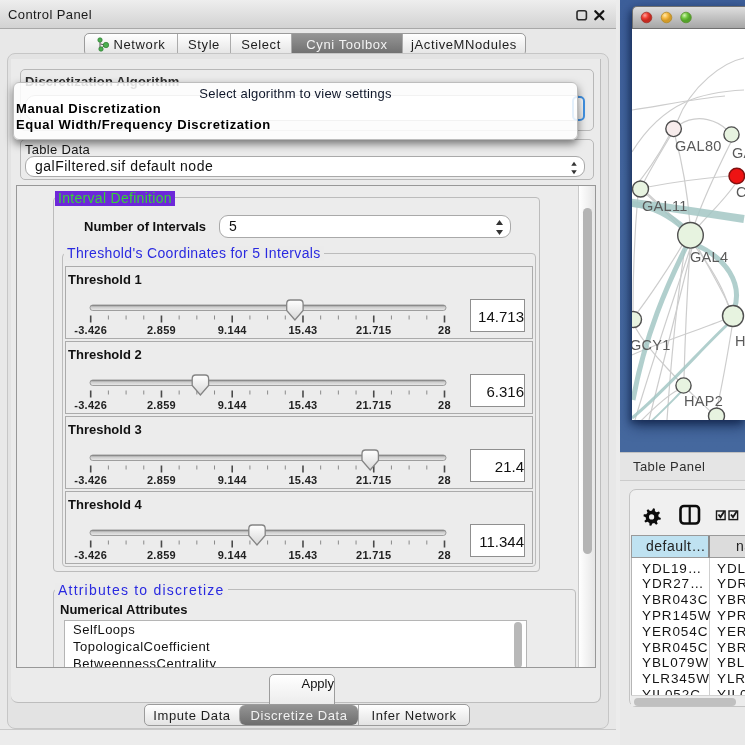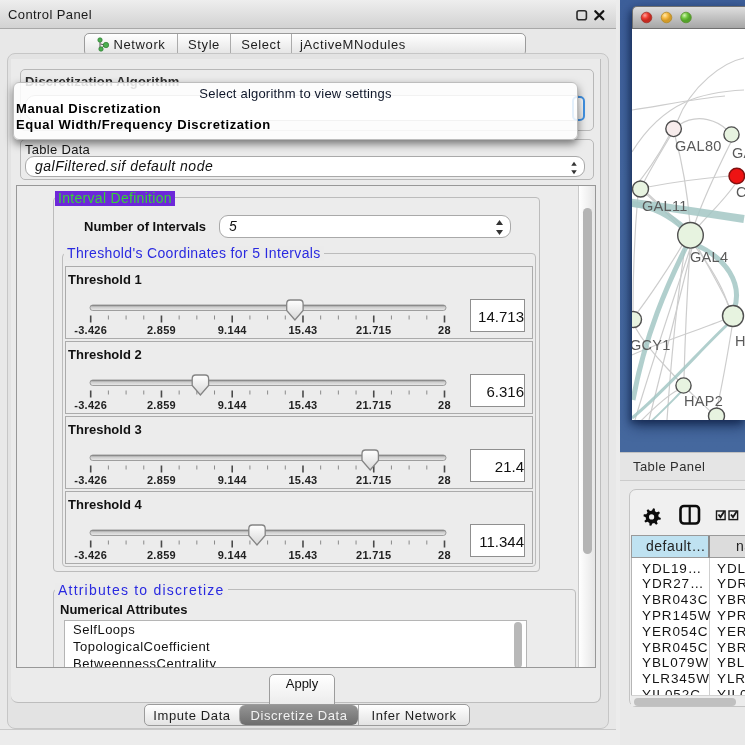--- a/index.html
+++ b/index.html
@@ -2,21 +2,21 @@
 <html><head>
 <meta charset="utf-8">
 <style>
   html,body{margin:0;padding:0;}
   body{width:745px;height:745px;position:relative;overflow:hidden;
        background:#ececec;font-family:"Liberation Sans",sans-serif;
        -webkit-font-smoothing:antialiased;}
   .abs{position:absolute;}
   .grouplab{position:absolute;font-size:14px;letter-spacing:0.3px;line-height:15px;padding:0 3px;background:#ebebeb;white-space:nowrap;}
   .combo{position:absolute;background:#fff;border:1px solid #a9a9a9;border-radius:9px;
-         font-size:14px;letter-spacing:0.5px;color:#111;box-shadow:inset 0 1px 0 #fff;font-style:italic;}
+         font-size:14px;letter-spacing:0.5px;color:#111;box-shadow:inset 0 1px 0 #fff;}
   .seg{display:flex;position:absolute;border:1px solid #9b9b9b;border-radius:5px;
        background:linear-gradient(#ffffff,#e3e3e3);font-size:13px;letter-spacing:0.6px;color:#1d1d1d;overflow:hidden;}
   .seg>div{display:flex;align-items:center;justify-content:center;border-left:1px solid #ababab;}
   .seg>div:first-child{border-left:none;}
   .seg>div.sel{background:linear-gradient(#959595,#6e6e6e);color:#f2f2f2;}
   .tbox{position:absolute;border:1px solid #ababab;background:#ececec;}
   .tlab{position:absolute;font-weight:bold;font-size:13px;color:#111;}
   .vbox{position:absolute;width:53px;height:31px;background:#fff;border:1px solid #8f8f8f;
         font-size:15px;color:#111;text-align:right;line-height:33px;padding-right:0;}
   .row{position:absolute;font-size:13.5px;letter-spacing:0.9px;color:#151515;white-space:nowrap;}
@@ -183,20 +183,21 @@
   <div style="width:92px;">
     <svg width="13" height="15" viewBox="0 0 13 15" style="margin-right:4px;">
       <path d="M3,3 L3,12 M3.5,7 L8,8 M3.5,12 L8,8" stroke="#555" stroke-width="1" fill="none"></path>
       <circle cx="3" cy="3" r="2.2" fill="#4caf50" stroke="#2e7d32" stroke-width="0.7"></circle>
       <circle cx="9" cy="8" r="2.7" fill="#4caf50" stroke="#2e7d32" stroke-width="0.7"></circle>
       <circle cx="4" cy="12" r="2.2" fill="#4caf50" stroke="#2e7d32" stroke-width="0.7"></circle>
     </svg>
     Network</div>
   <div style="width:52px;text-align:center;">Style</div>
   <div style="width:60px;">Select</div>
+  <div class="sel" style="width:110px;">Cyni Toolbox</div>
   <div style="width:122px;">jActiveMNodules</div>
 </div>
 
 <div class="abs" style="left:7px;top:53px;width:602px;height:676px;background:#e3e3e3;border:1px solid #c6c6c6;border-radius:8px;box-sizing:border-box;"></div>
 <div class="abs" style="left:11px;top:59px;width:590px;height:644px;background:#ebebeb;border-right:1px solid #bdbdbd;border-bottom:1px solid #bdbdbd;border-radius:0 0 7px 7px;box-sizing:border-box;"></div>
 
 <div class="abs" style="left:20px;top:69px;width:574px;height:62px;border:1px solid #b8b8b8;border-radius:5px;box-sizing:border-box;"></div>
 <div class="abs" style="left:25px;top:74px;font-size:13px;font-weight:bold;letter-spacing:0.2px;color:#2e2e2e;white-space:nowrap;">Discretization Algorithm</div>
 <div class="combo" style="left:25px;top:95px;width:560px;height:26px;border-radius:10px;box-sizing:border-box;"></div>
 <div class="abs" style="left:572px;top:96px;width:13px;height:25px;border-radius:5px;border:2.5px solid #4191e2;background:linear-gradient(#ffffff,#e8e8e8);box-sizing:border-box;"></div>
@@ -408,21 +409,21 @@
     <div class="abs" style="left:56px;top:436px;font-size:13px;letter-spacing:0.5px;color:#111;">SelfLoops</div>
     <div class="abs" style="left:56px;top:453px;font-size:13px;letter-spacing:0.5px;color:#111;">TopologicalCoefficient</div>
     <div class="abs" style="left:56px;top:470px;font-size:13px;letter-spacing:0.5px;color:#111;">BetweennessCentrality</div>
     <div class="abs" style="left:497px;top:436px;width:8px;height:46px;border-radius:4px;background:#b8b8b8;"></div>
   </div>
 
 <div class="abs" style="left:578px;top:186px;width:17px;height:481px;background:linear-gradient(90deg,#ffffff,#e6e6e6);border-left:1px solid #c9c9c9;box-sizing:border-box;">
   <div class="abs" style="left:4px;top:22px;width:9px;height:346px;border-radius:5px;background:#b4b4b4;"></div>
 </div>
 
-<div class="abs" style="left:269px;top:674px;width:66px;height:36px;border:1px solid #9c9c9c;border-radius:5px;background:linear-gradient(#ffffff,#e9e9e9);box-sizing:border-box;text-align:center;font-size:13px;line-height:17px;color:#111;">Apply</div>
+<div class="abs" style="left:269px;top:674px;width:66px;height:36px;border:1px solid #9c9c9c;border-radius:5px;background:linear-gradient(#ffffff,#e9e9e9);box-sizing:border-box;text-align:right;font-size:13px;line-height:17px;color:#111;">Apply</div>
 
 <div class="seg" style="left:144px;top:704px;width:324px;height:20px;">
   <div style="width:94px;">Impute Data</div>
   <div class="sel" style="width:118px;border-radius:6px;">Discretize Data</div>
   <div style="width:110px;">Infer Network</div>
 </div>
 
 <div class="abs" id="popup" style="left:13px;top:82px;width:565px;height:58px;background:rgba(255,255,255,0.85);border:1px solid #bdbdbd;border-radius:6px;box-shadow:0 4px 9px rgba(0,0,0,0.5);box-sizing:border-box;z-index:50;">
   <div class="abs" style="left:0;top:3px;width:563px;text-align:center;font-size:13px;letter-spacing:0.2px;color:#0f172a;">Select algorithm to view settings</div>
   <div class="abs" style="left:2px;top:18px;font-size:13px;letter-spacing:0.55px;font-weight:bold;color:#000;">Manual Discretization</div>

